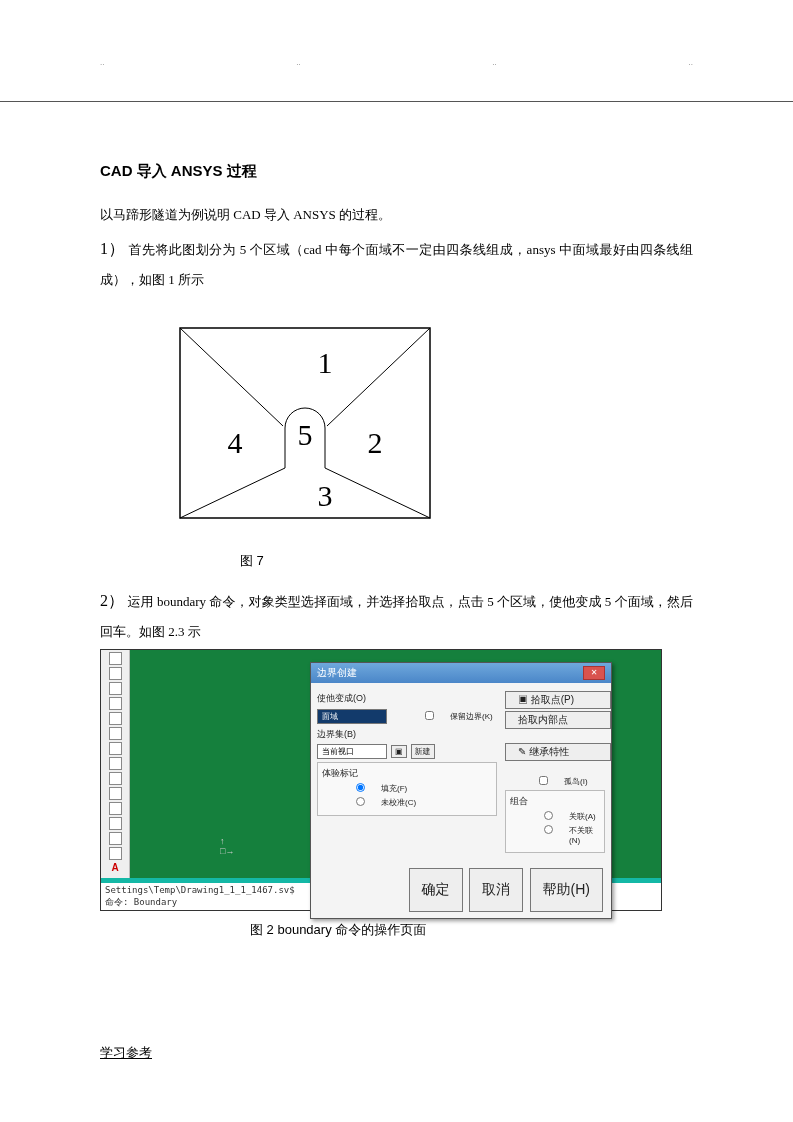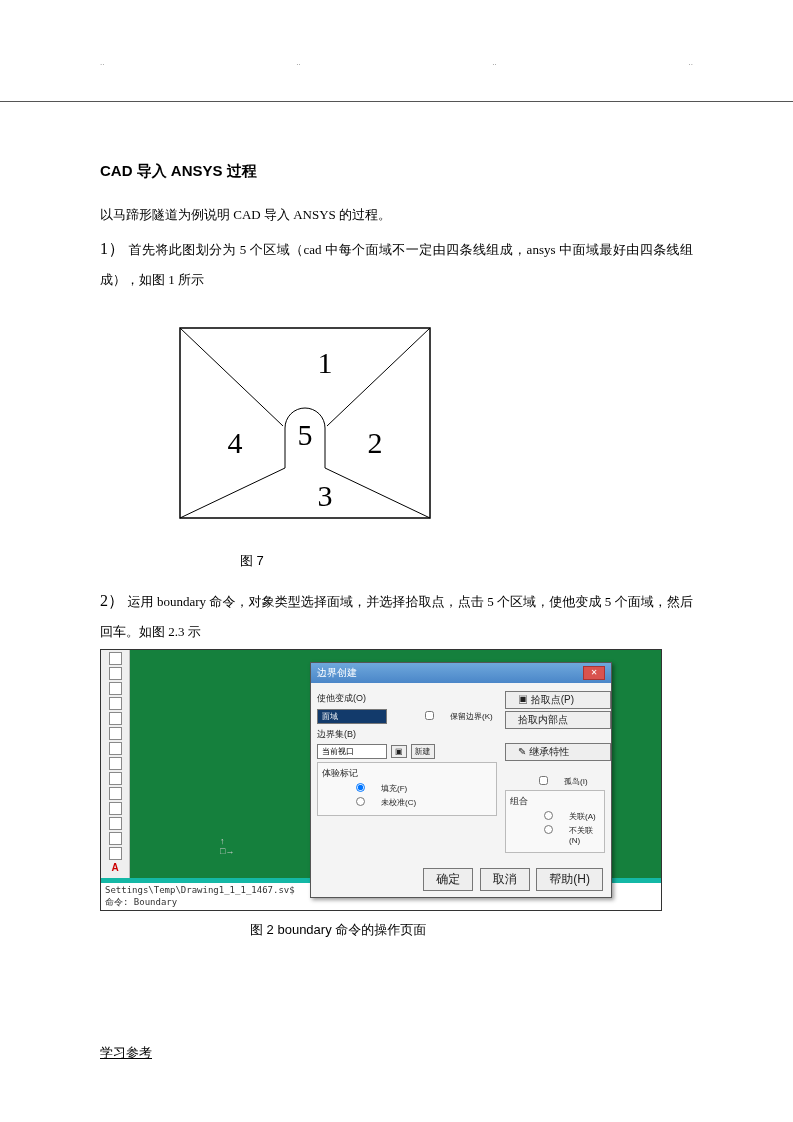--- a/index.html
+++ b/index.html
@@ -168,22 +168,22 @@
   .chk { display: flex; gap: 16px; font-size: 8px; margin: 3px 0; padding-left: 34px; }
   .chk input { width: 9px; height: 9px; margin: 0; }
   .dlg-foot {
     text-align: right;
     padding: 4px 8px 6px;
   }
   .dlg-btn {
     display: inline-block;
     border: 1px solid #777;
     background: #eee;
-    padding: 2px 12px;
-    font-size: 12px;
+    padding: 12px 12px;
+    font-size: 14px;
     margin-left: 4px;
   }
   .ucs {
     position: absolute;
     left: 90px; bottom: 22px;
     color: #ccc;
     font-size: 9px;
   }
   .cmdline {
     background: #fff;

